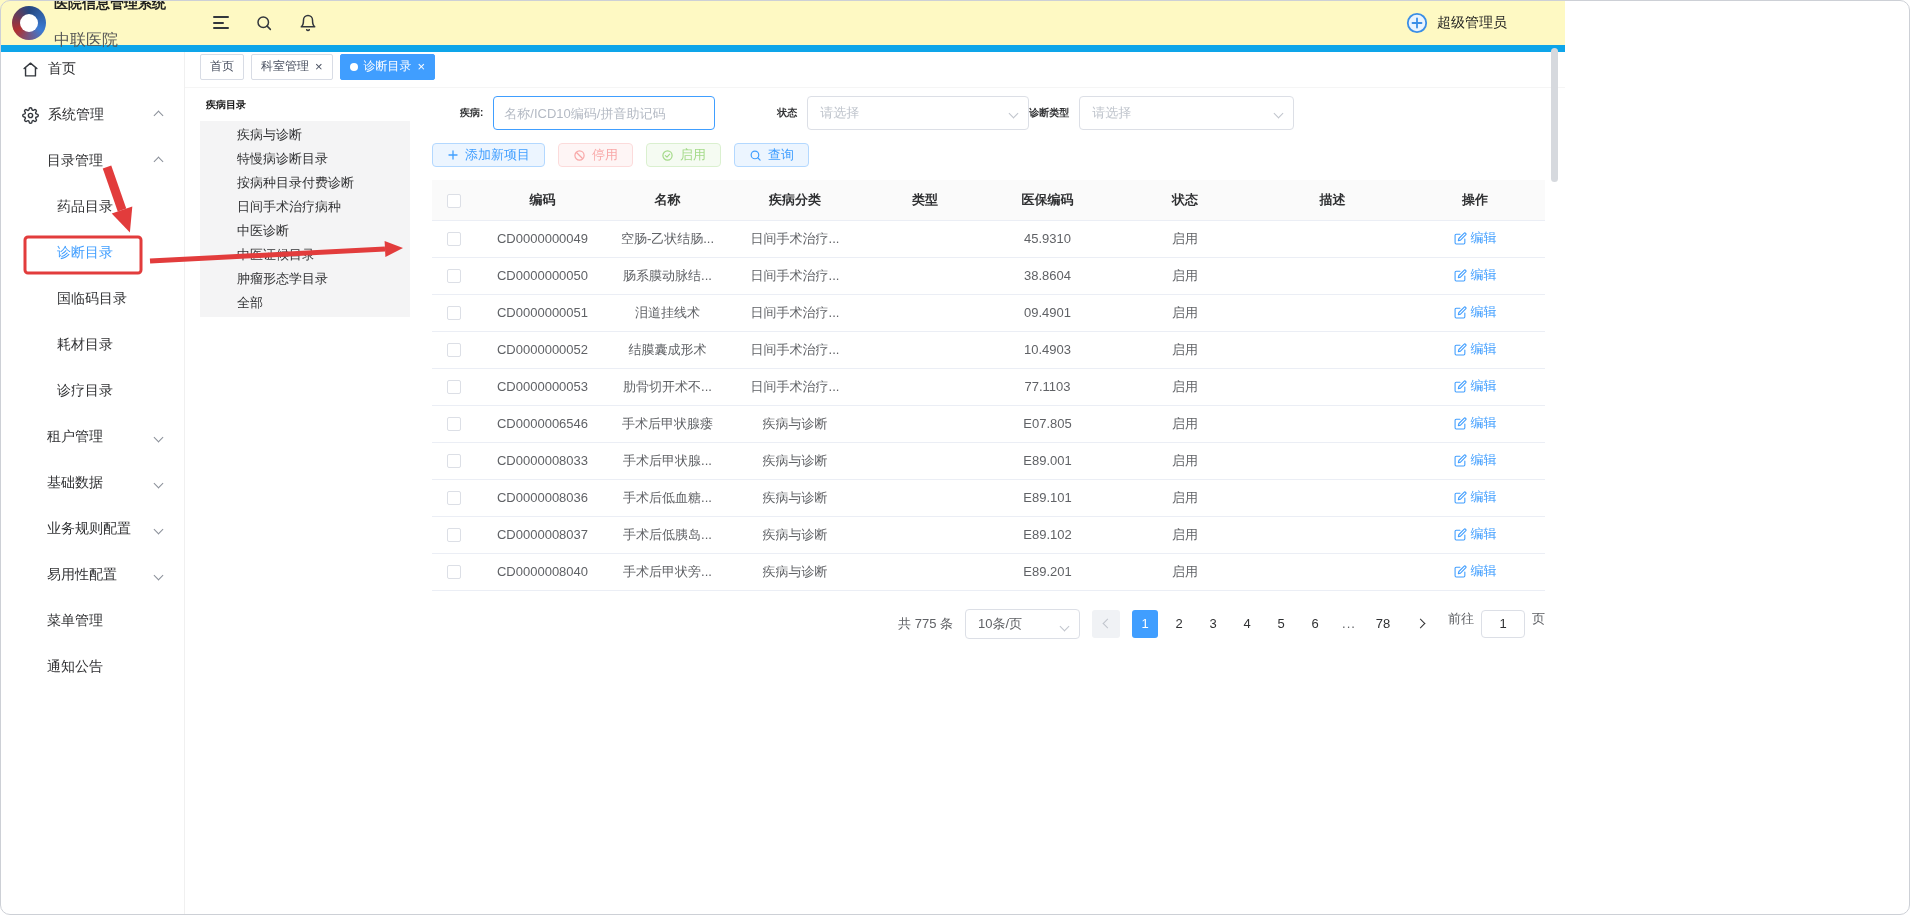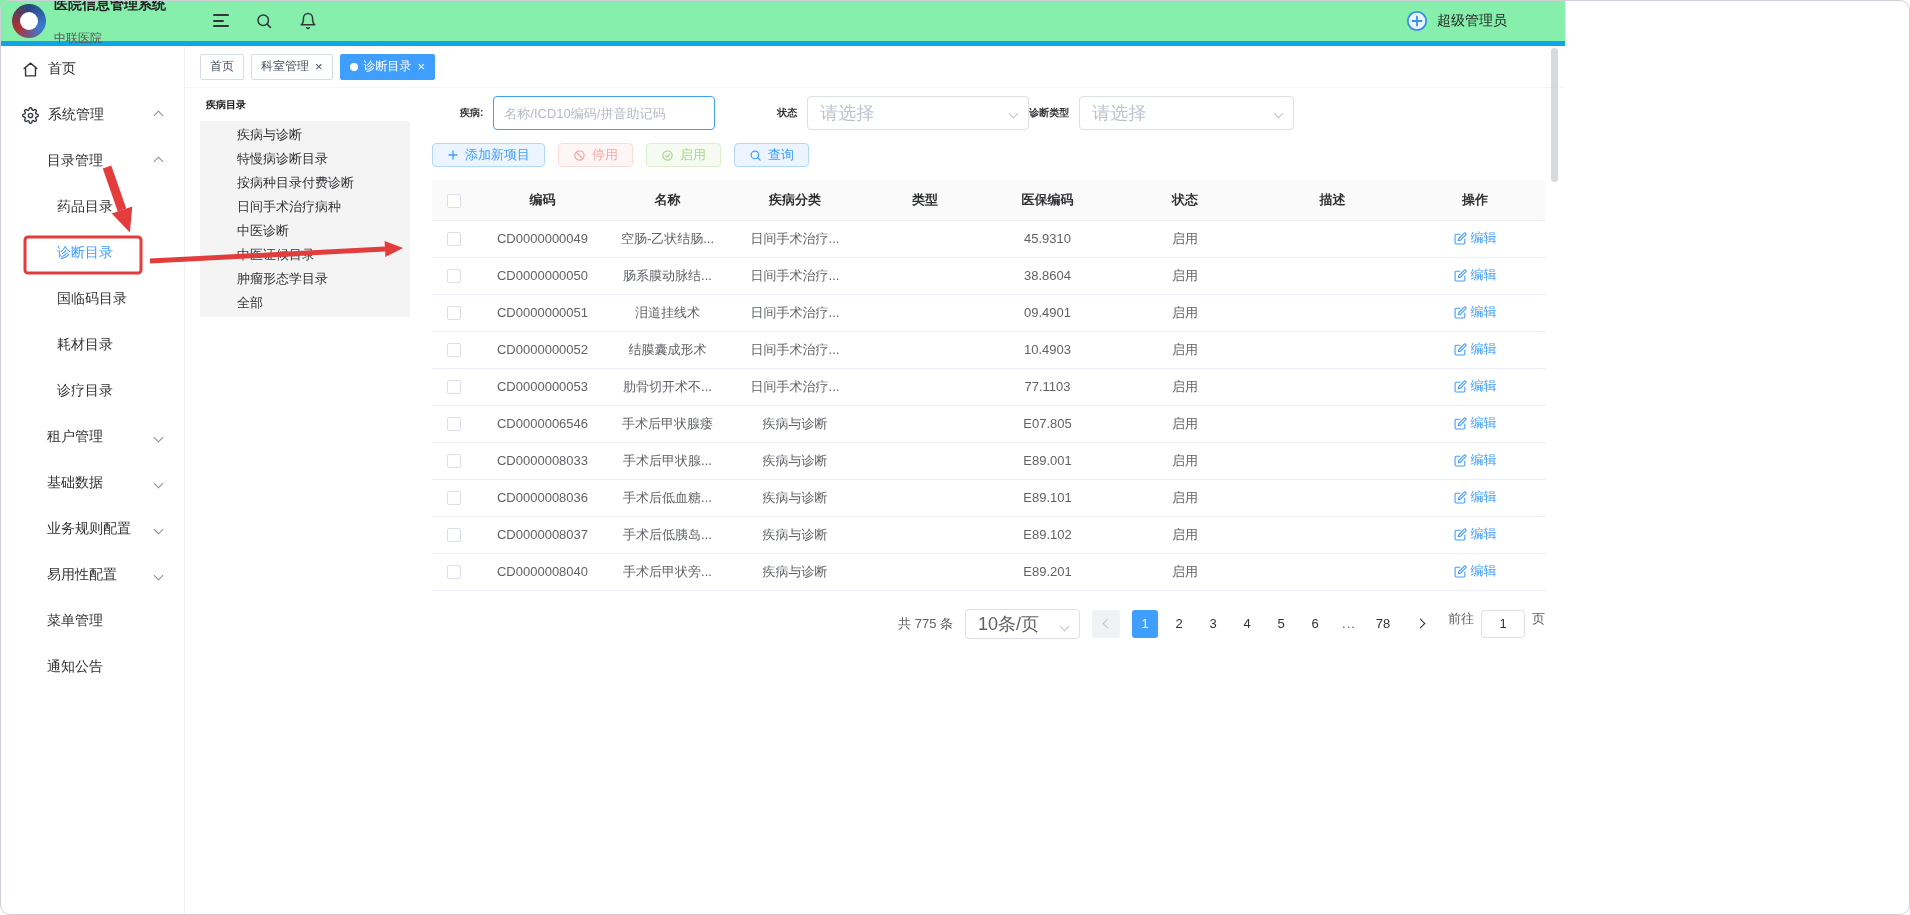--- a/index.html
+++ b/index.html
@@ -3,27 +3,27 @@
 <meta charset="utf-8">
 <style>
 *{box-sizing:border-box;margin:0;padding:0}
 html,body{width:1910px;height:915px}
 body{background:#fff;font-family:"Liberation Sans","DejaVu Sans",sans-serif;position:relative;overflow:hidden;color:#303133}
 .frame{position:absolute;inset:0;border:1px solid #cdd0d6;border-radius:10px;pointer-events:none;z-index:70}
 .app{position:absolute;left:0;top:0;width:1565px;height:915px;background:#fff}
 svg{display:block}
 
 
-header{position:absolute;left:0;top:0;width:100%;height:46px;background:#86efac;border-bottom:5px solid #0ea5e9;display:flex;align-items:center;z-index:5}
+header{position:absolute;left:0;top:0;width:100%;height:52px;background:#fef9c3;border-bottom:7px solid #0ea5e9;display:flex;align-items:center;z-index:5}
 .logo-area{width:185px;display:flex;align-items:center;padding-left:12px;gap:8px;flex:none}
 .logo{width:34px;height:34px;border-radius:50%;background:conic-gradient(#25477f,#3b7bd4,#b03030,#25477f);position:relative;flex:none}
 .logo::after{content:"";position:absolute;inset:8px;border-radius:50%;background:#fff}
 .title-block{line-height:1.15}
 .app-title{font-size:14px;font-weight:700;color:#1f1f1f}
-.app-sub{font-size:12px;color:#555;margin-top:20px}
+.app-sub{font-size:16px;color:#555;margin-top:20px}
 .burger{display:flex;flex-direction:column;gap:3.5px;margin-left:28px;cursor:pointer}
 .burger i{display:block;height:2px;background:#33373d;border-radius:1px}
 .burger i:nth-child(1){width:16px}.burger i:nth-child(2){width:11px}.burger i:nth-child(3){width:16px}
 .h-icon{margin-left:26px;color:#33373d;cursor:pointer}
 .user-area{margin-left:auto;margin-right:58px;display:flex;align-items:center;gap:8px;font-size:14px;color:#1f1f1f;cursor:pointer}
 
 
 aside{position:absolute;left:0;top:46px;bottom:0;width:185px;background:#fff;border-right:1px solid #f0f0f0}
 .s-item{height:46px;display:flex;align-items:center;font-size:14px;color:#303133;cursor:pointer;position:relative}
 .s-item .ic{margin-right:9px;color:#33373d}
@@ -48,21 +48,21 @@
 .cat-panel{position:absolute;left:15px;top:6px;width:210px}
 .cat-title{font-size:10px;font-weight:700;color:#141414;padding:4px 0 9px 6px}
 .cat-list{background:#f4f4f5;padding:2px 0}
 .cat-item{height:24px;line-height:24px;padding-left:37px;font-size:13px;color:#303133;cursor:pointer;white-space:nowrap}
 
 .content{position:absolute;left:247px;top:8px;width:1113px}
 .filters{display:flex;align-items:center;height:34px}
 .f-label{font-size:10px;font-weight:700;color:#303133;white-space:nowrap}
 .f-input{width:222px;height:34px;border:1px solid #409eff;border-radius:4px;margin-left:10px;padding:0 10px;font-size:13px;color:#303133;outline:none;font-family:inherit}
 .f-input::placeholder{color:#b4bac4}
-.select{height:34px;border:1px solid #dcdfe6;border-radius:4px;display:flex;align-items:center;padding:0 28px 0 12px;font-size:18px;color:#bfc4cc;position:relative;background:#fff;cursor:pointer}
+.select{height:34px;border:1px solid #dcdfe6;border-radius:4px;display:flex;align-items:center;padding:0 28px 0 12px;font-size:13px;color:#bfc4cc;position:relative;background:#fff;cursor:pointer}
 .select .chev{position:absolute;right:11px;top:13px;border-color:#c0c4cc}
 .w222{width:222px}.w215{width:215px}
 .ml28{margin-left:28px}.ml62{margin-left:62px}.ml35{}.ml10{margin-left:10px}
 
 .toolbar{display:flex;gap:13px;margin-top:13px}
 .btn{height:24px;display:flex;align-items:center;gap:6px;padding:0 14px;border-radius:4px;font-size:13px;cursor:pointer;border:1px solid transparent;white-space:nowrap}
 .btn-add,.btn-search{background:#ecf5ff;border-color:#b3d8ff;color:#409eff}
 .btn-disable{background:#fef0f0;border-color:#fbc4c4;color:#f56c6c;opacity:.6;cursor:not-allowed}
 .btn-enable{background:#f0f9eb;border-color:#c2e7b0;color:#67c23a;opacity:.6;cursor:not-allowed}
 

